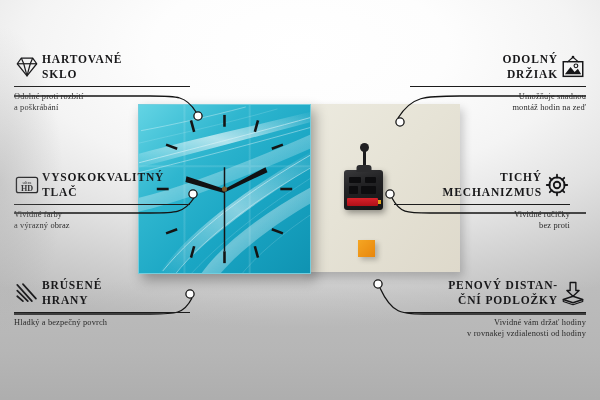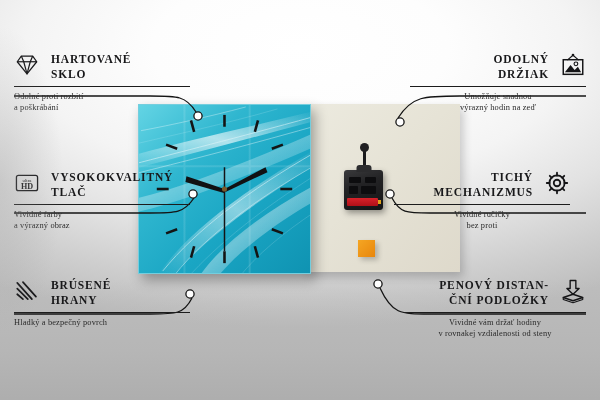--- a/index.html
+++ b/index.html
@@ -22,34 +22,34 @@
     content:"";position:absolute;left:0;top:0;width:150px;height:400px;
     background:radial-gradient(ellipse 60% 55% at 0% 45%, rgba(160,160,160,.35) 0%, rgba(160,160,160,0) 70%);
     pointer-events:none;
   }
 
   
   #wires{position:absolute;left:0;top:0;width:600px;height:400px;pointer-events:none;}
 
   
   .feat{position:absolute;}
-  .feat .head{display:flex;gap:11px;}
+  .feat .head{display:flex;align-items:center;gap:2px;}
   .feat.right .head{justify-content:flex-end;}
   .ttl{
     font-family:"Liberation Serif", serif;
     font-weight:700;font-size:11.5px;letter-spacing:.85px;
     color:#18181a;line-height:1.33;text-transform:uppercase;
   }
   .feat.right .ttl{text-align:right;}
   .rule{height:1px;background:#1c1c1c;margin:3px 0 4px 0;}
   .desc{
     font-family:"Liberation Serif", serif;
     font-size:8.4px;color:#2a2a2a;line-height:1.42;letter-spacing:.15px;
   }
-  .feat.right .desc{text-align:center;}
+  .feat.right .desc{text-align:right;}
   .ico{width:26px;height:26px;flex:0 0 26px;display:block;}
 
   .f1{left:14px;top:52px;width:176px;}
   .f2{left:14px;top:170px;width:176px;}
   .f3{left:14px;top:278px;width:176px;}
   .f4{right:14px;top:52px;width:176px;}
   .f5{right:30px;top:170px;width:176px;}
   .f6{right:14px;top:278px;width:182px;}
 
   
@@ -267,21 +267,21 @@
       <div class="ttl"><span>ODOLNÝ</span><br><span>DRŽIAK</span></div>
       <svg class="ico" viewBox="0 0 32 32">
         <path d="M16 4 L9 10 M16 4 L23 10" fill="none" stroke="#151517" stroke-width="1.4"></path>
         <circle cx="16" cy="3.6" r="1.6" fill="#151517"></circle>
         <rect x="4" y="9.5" width="24" height="18" fill="none" stroke="#151517" stroke-width="1.8"></rect>
         <path d="M6 25 L13 16 L18 22 L22 18 L26 25 Z" fill="#151517"></path>
         <circle cx="19.6" cy="14.6" r="2.3" fill="none" stroke="#151517" stroke-width="1.4"></circle>
       </svg>
     </div>
     <div class="rule"></div>
-    <div class="desc"><span>Umožňuje snadnou</span><br><span>výrazný hodin na zeď</span></div>
+    <div class="desc"><span>Umožňuje snadnou</span><br><span>montáž hodin na zeď</span></div>
   </div>
 
   <div class="feat right f5">
     <div class="head">
       <div class="ttl"><span>TICHÝ</span><br><span>MECHANIZMUS</span></div>
       <svg class="ico" viewBox="0 0 32 32">
         <g fill="none" stroke="#151517" stroke-width="2.2">
           <circle cx="16" cy="16" r="9.4"></circle>
           <circle cx="16" cy="16" r="4"></circle>
           <path d="M16 3.4 L16 7 M16 25 L16 28.6 M3.4 16 L7 16 M25 16 L28.6 16
@@ -297,16 +297,16 @@
   <div class="feat right f6">
     <div class="head">
       <div class="ttl"><span>PENOVÝ DISTAN-</span><br><span>ČNÍ PODLOŽKY</span></div>
       <svg class="ico" viewBox="0 0 32 32">
         <path d="M12.5 3 L19.5 3 L19.5 13 L23.5 13 L16 20 L8.5 13 L12.5 13 Z" fill="none" stroke="#151517" stroke-width="1.7" stroke-linejoin="round"></path>
         <path d="M16 20 L4 24 L16 28 L28 24 Z" fill="none" stroke="#151517" stroke-width="1.7" stroke-linejoin="round"></path>
         <path d="M4 24 L4 26.5 L16 30.5 L28 26.5 L28 24" fill="none" stroke="#151517" stroke-width="1.4" stroke-linejoin="round"></path>
       </svg>
     </div>
     <div class="rule"></div>
-    <div class="desc"><span>Vividné vám držať hodiny</span><br><span>v rovnakej vzdialenosti od steny</span></div>
+    <div class="desc"><span>Vividné vám držať hodiny</span><br><span>v rovnakej vzdialenosti od hodiny</span></div>
   </div>
 
 </div>
 
 </body></html>

